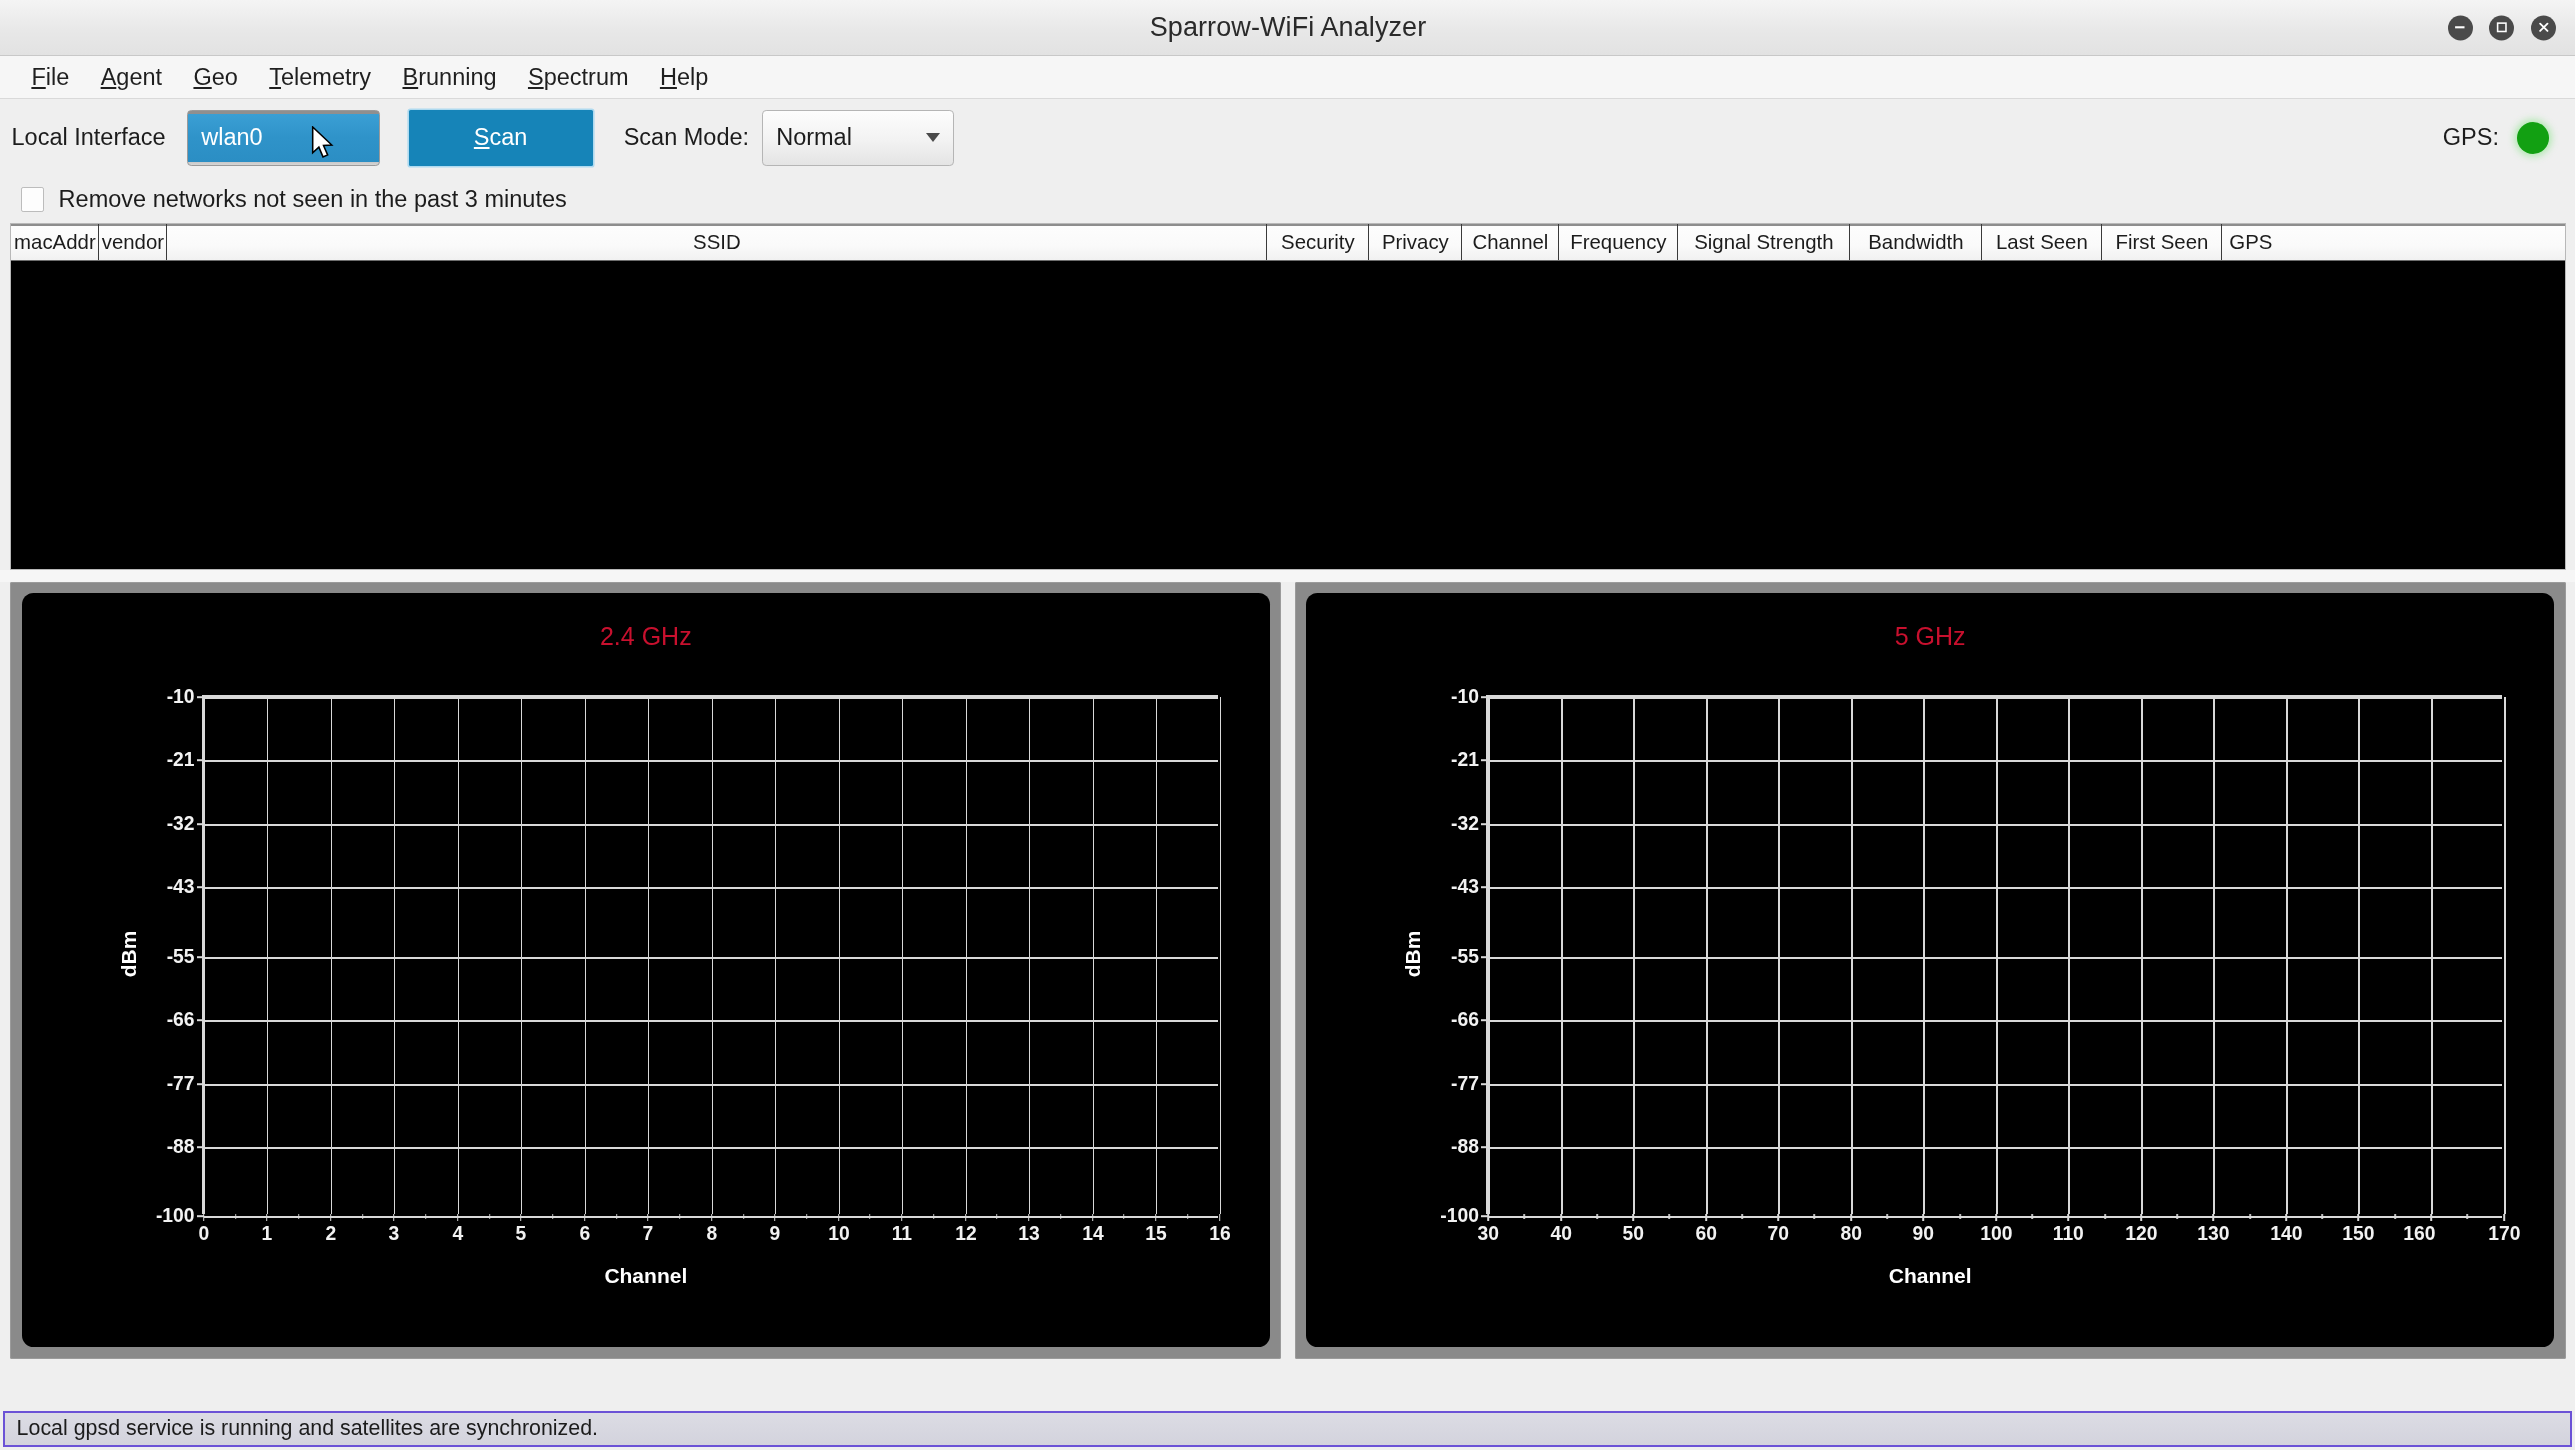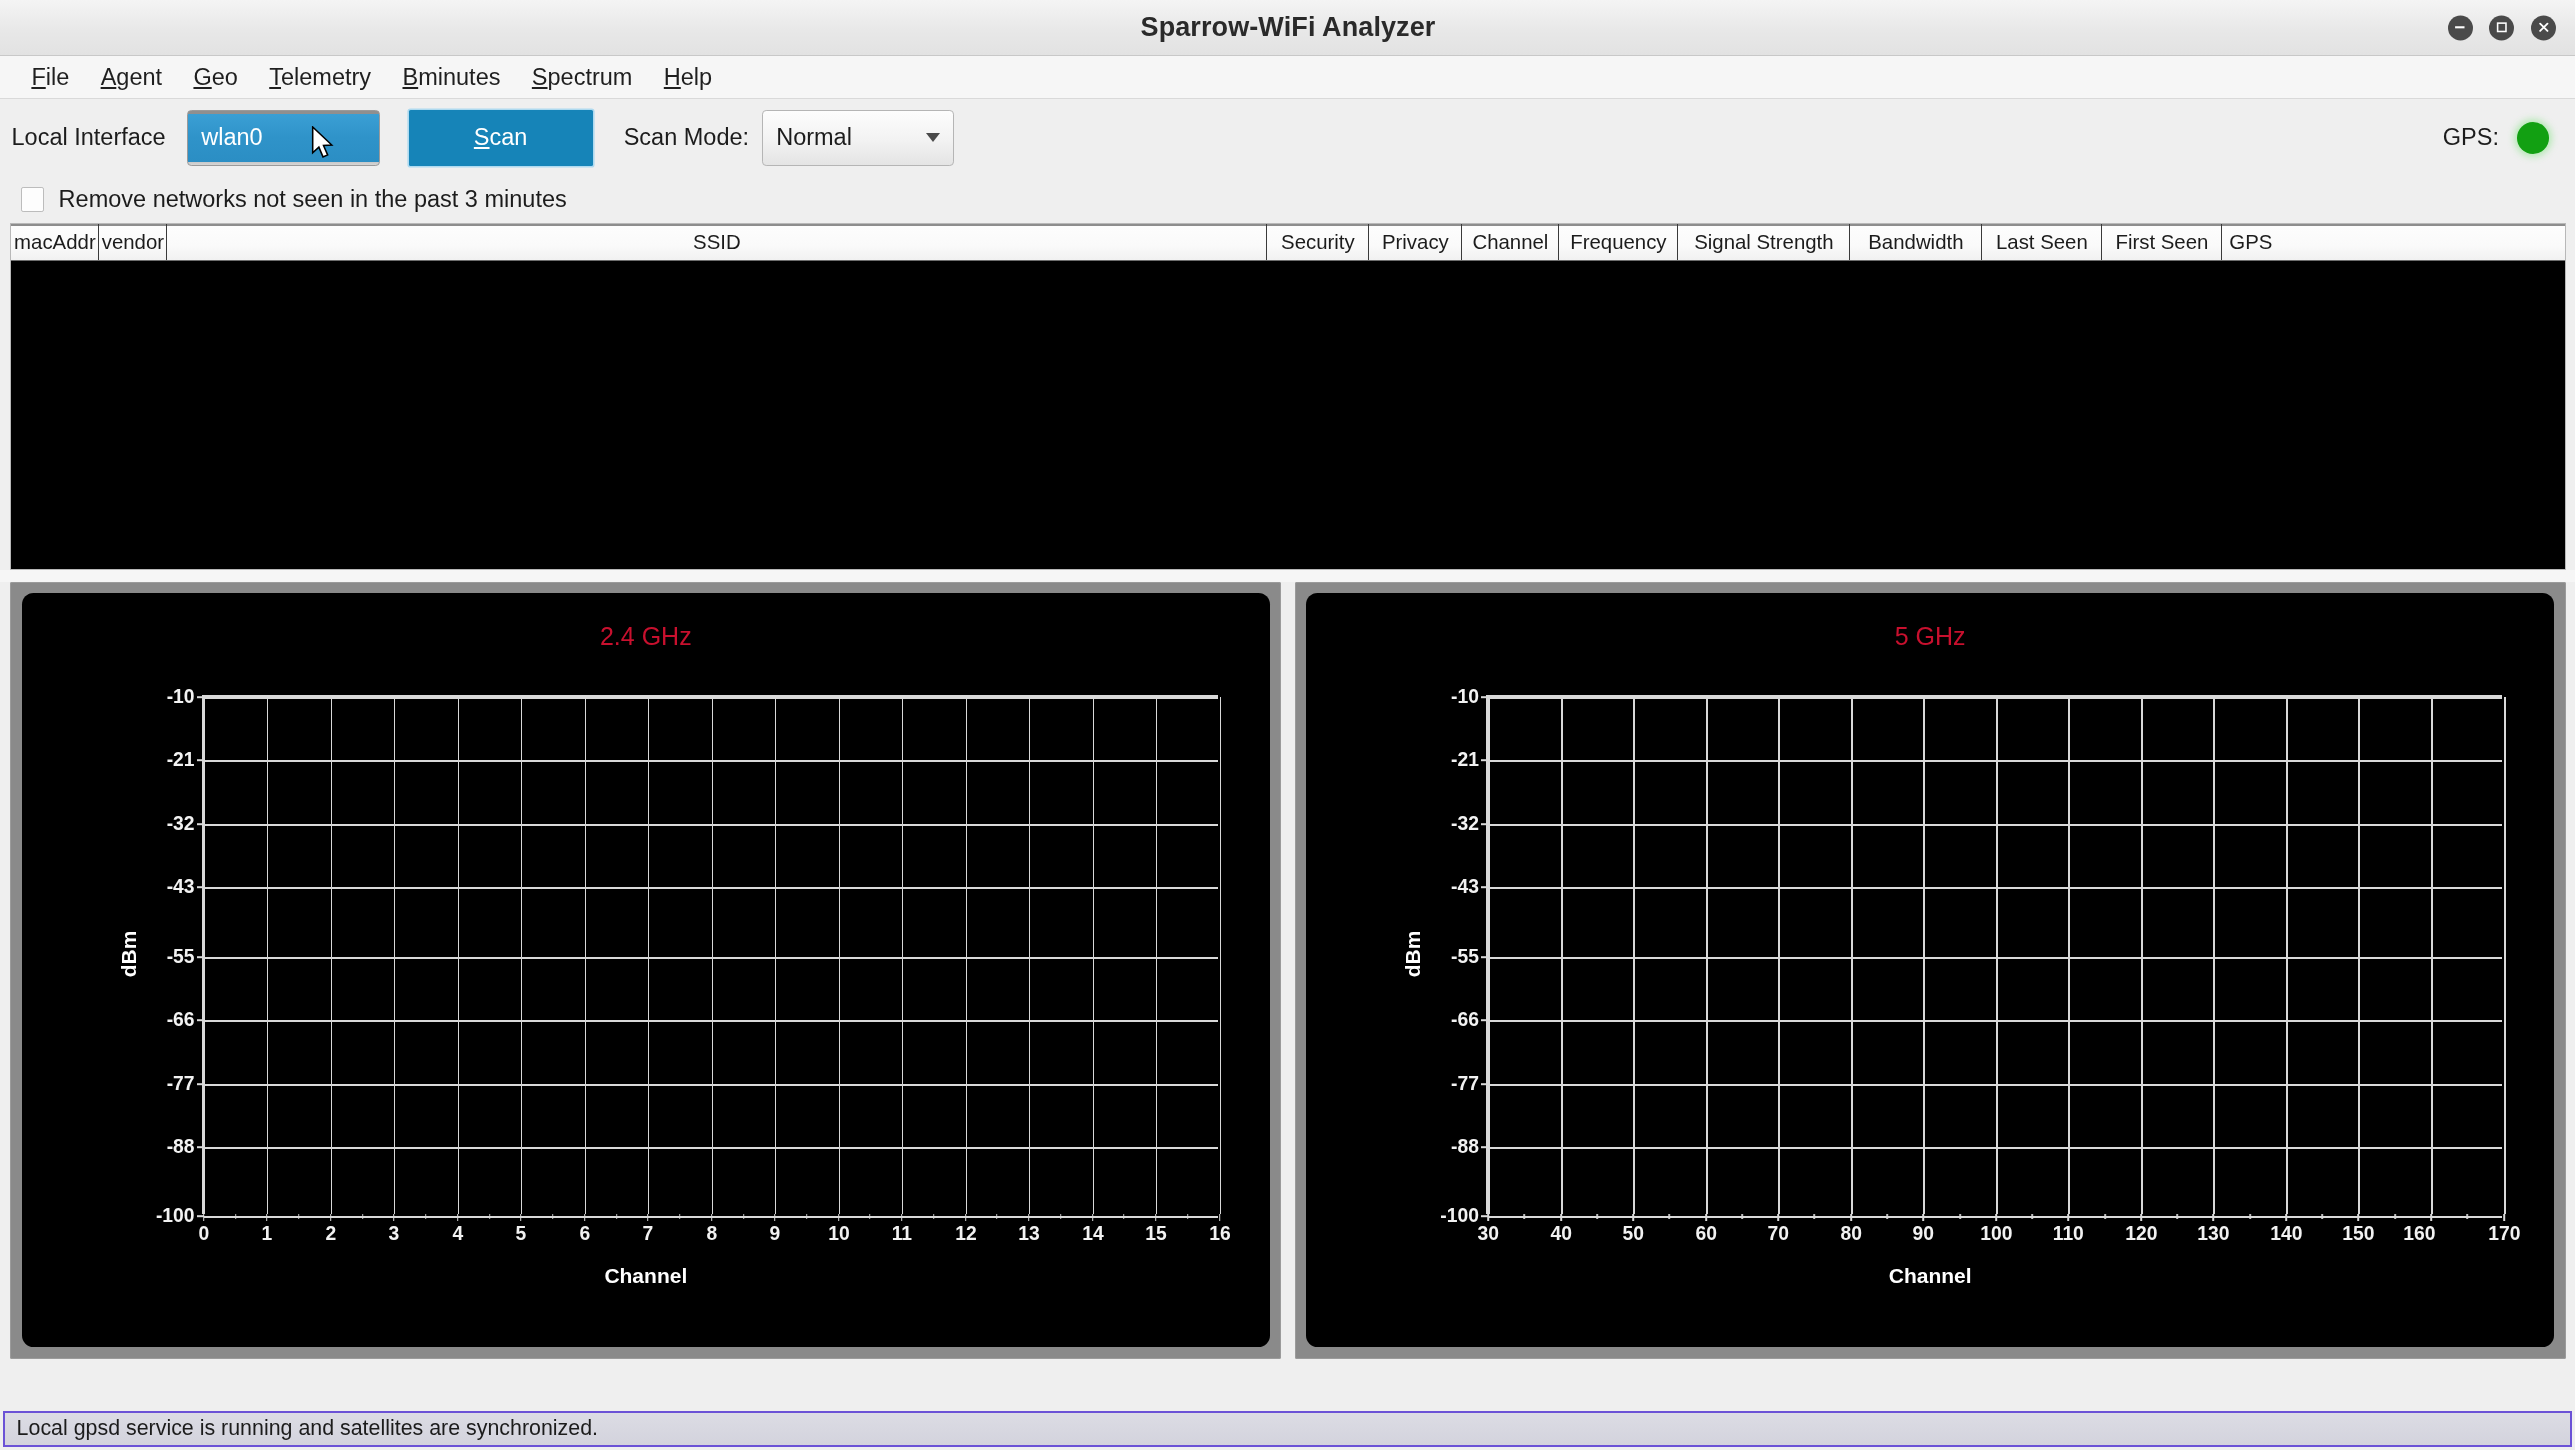--- a/index.html
+++ b/index.html
@@ -18,21 +18,21 @@
     height: 56px;
     background: linear-gradient(to bottom, #f4f4f4 0%, #e8e8e8 55%, #e2e2e2 100%);
     border-bottom: 0.5px solid #c8c8c8;
     display: flex;
     align-items: center;
     justify-content: center;
   }
   .titlebar-title {
     font-size: 27px;
     color: #2a2a2a;
-    font-weight: 700;
+    font-weight: 400;
     letter-spacing: 0.1px;
   }
   .window-controls {
     position: absolute;
     right: 20px;
     top: 50%;
     transform: translateY(-50%);
     display: flex;
     gap: 16.7px;
     align-items: center;
@@ -355,21 +355,21 @@
       </svg>
     </div>
   </div>
 </div>
 
 <div class="menubar">
   <div class="menu-item"><span class="mnem">F</span><span>ile</span></div>
   <div class="menu-item"><span class="mnem">A</span><span>gent</span></div>
   <div class="menu-item"><span class="mnem">G</span><span>eo</span></div>
   <div class="menu-item"><span class="mnem">T</span><span>elemetry</span></div>
-  <div class="menu-item"><span class="mnem">B</span><span>minutes</span></div>
+  <div class="menu-item"><span class="mnem">B</span><span>running</span></div>
   <div class="menu-item"><span class="mnem">S</span><span>pectrum</span></div>
   <div class="menu-item"><span class="mnem">H</span><span>elp</span></div>
 </div>
 
 <div class="toolbar">
   <div class="tb-label">Local Interface</div>
 
   <div class="iface-combo">
     <div class="iface-combo-text">wlan0</div>
     <svg class="cursor-arrow" viewBox="0 0 46 66">

